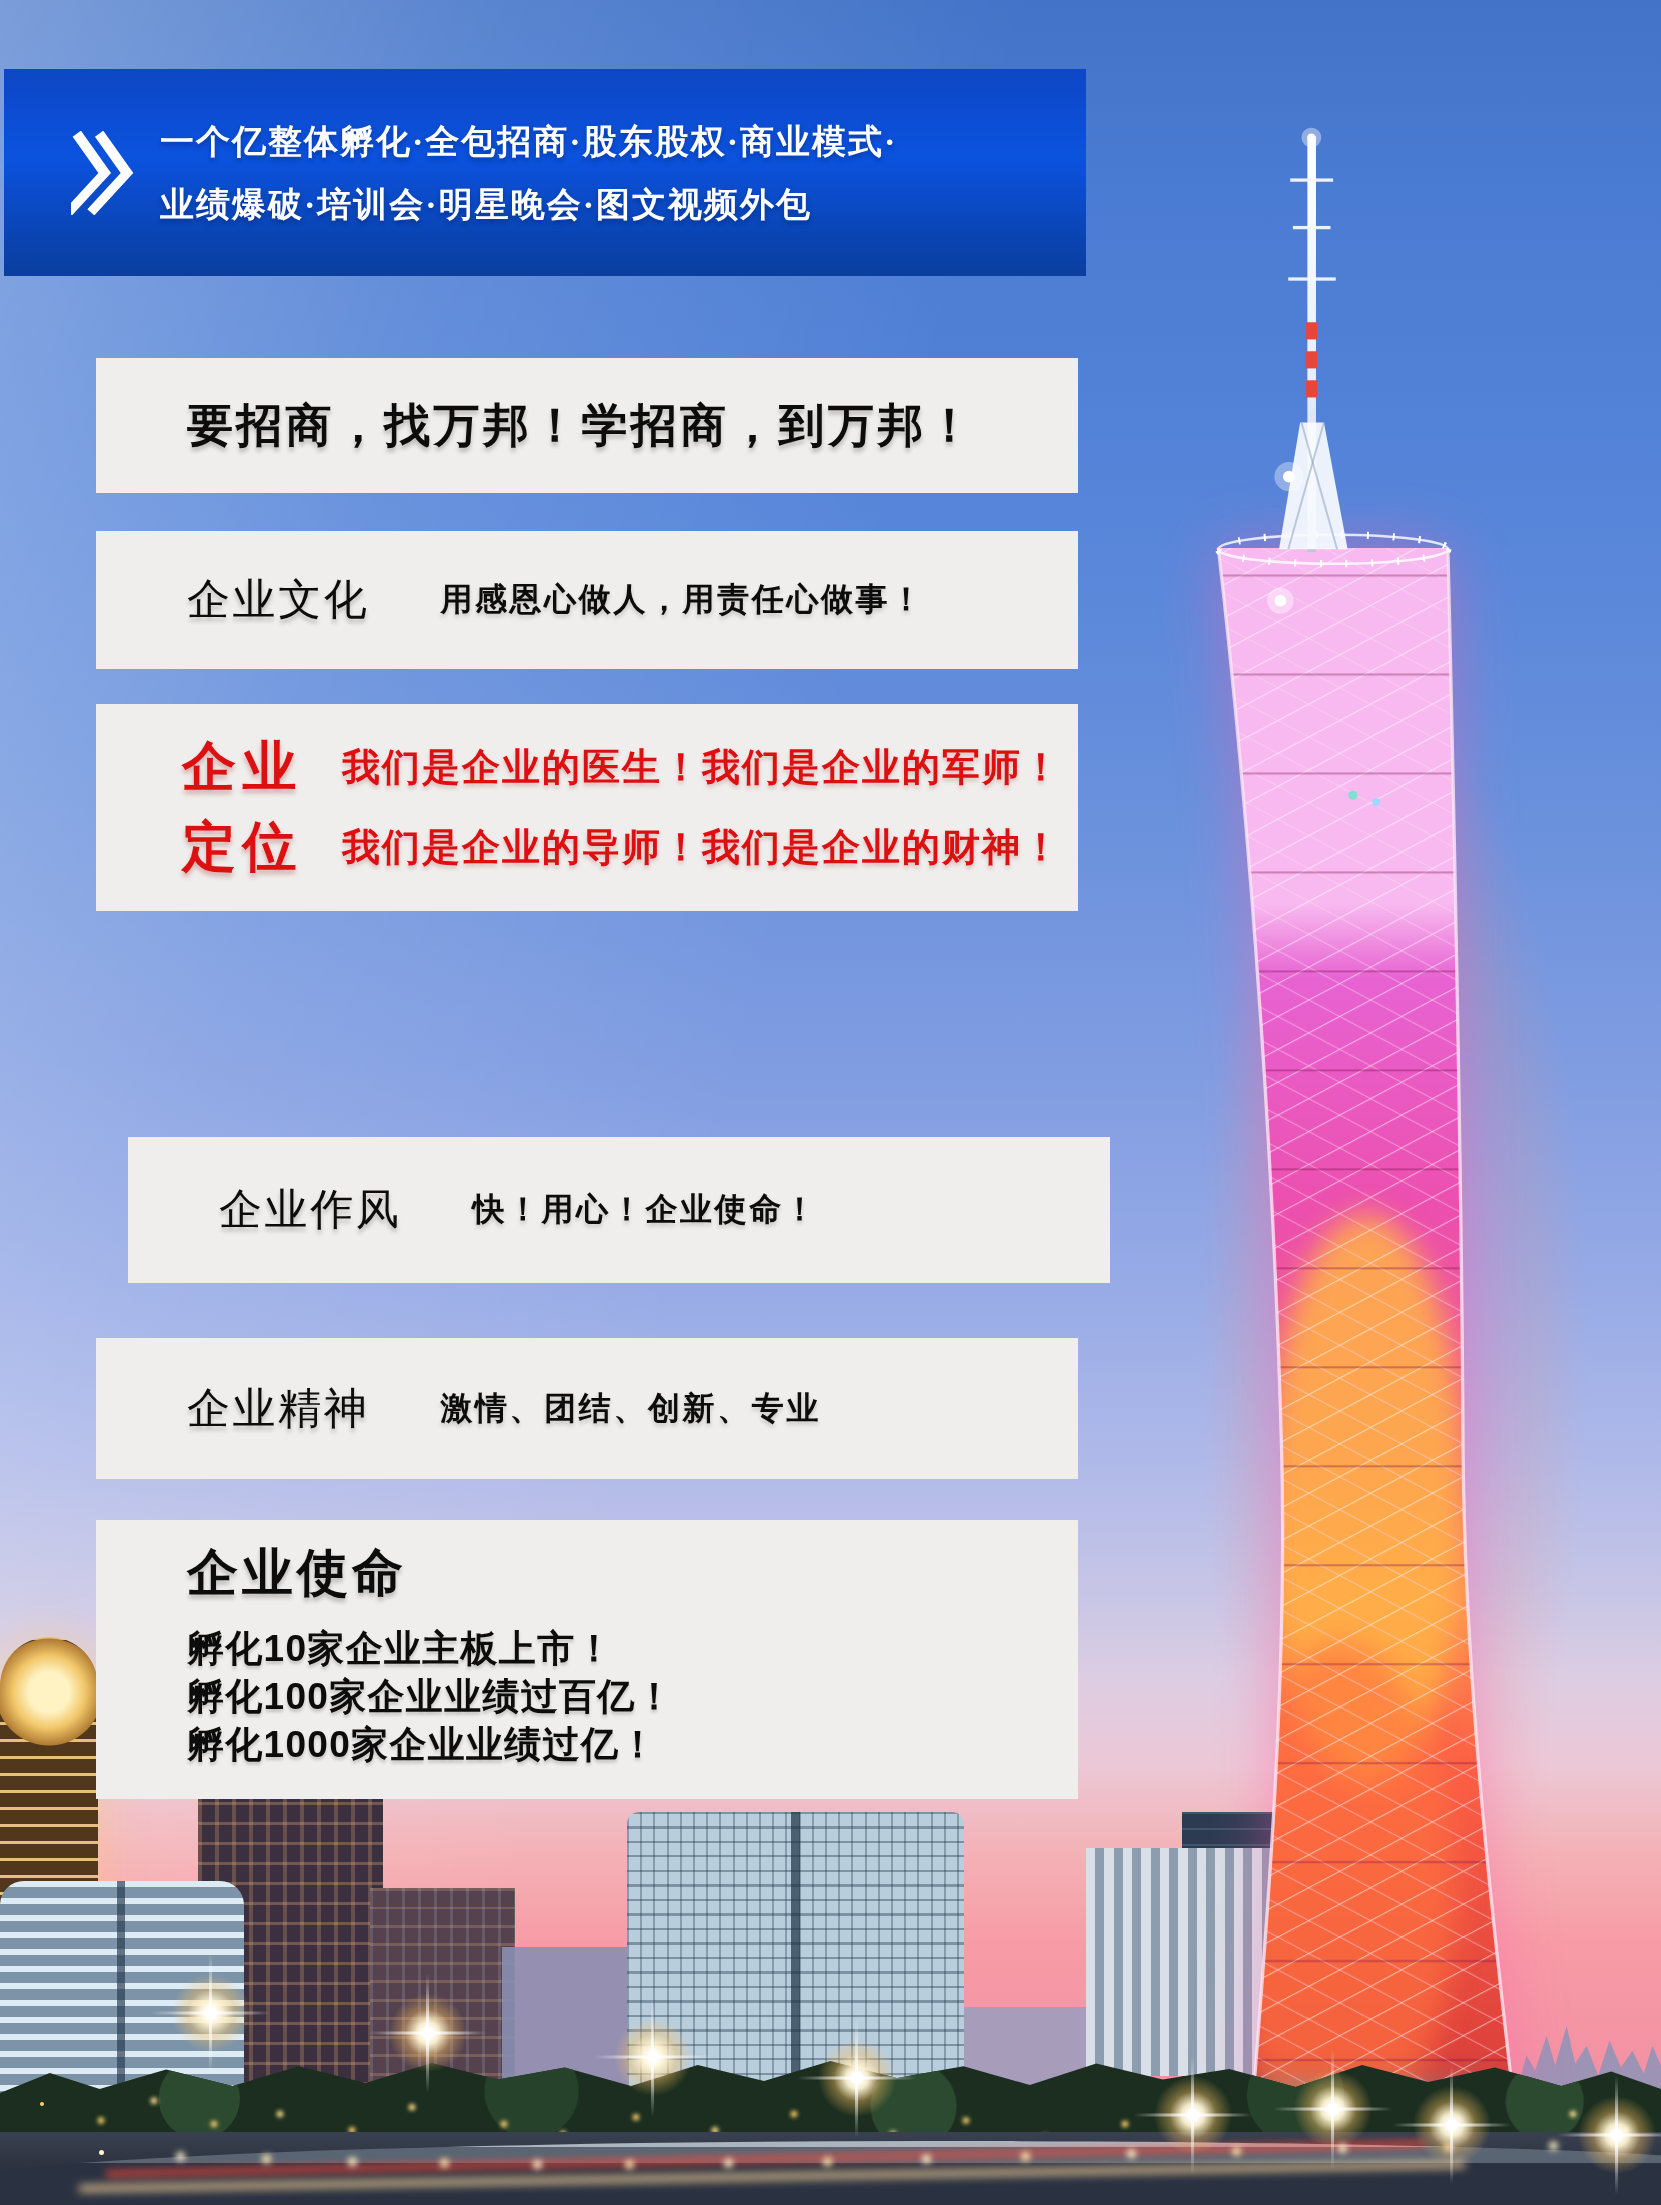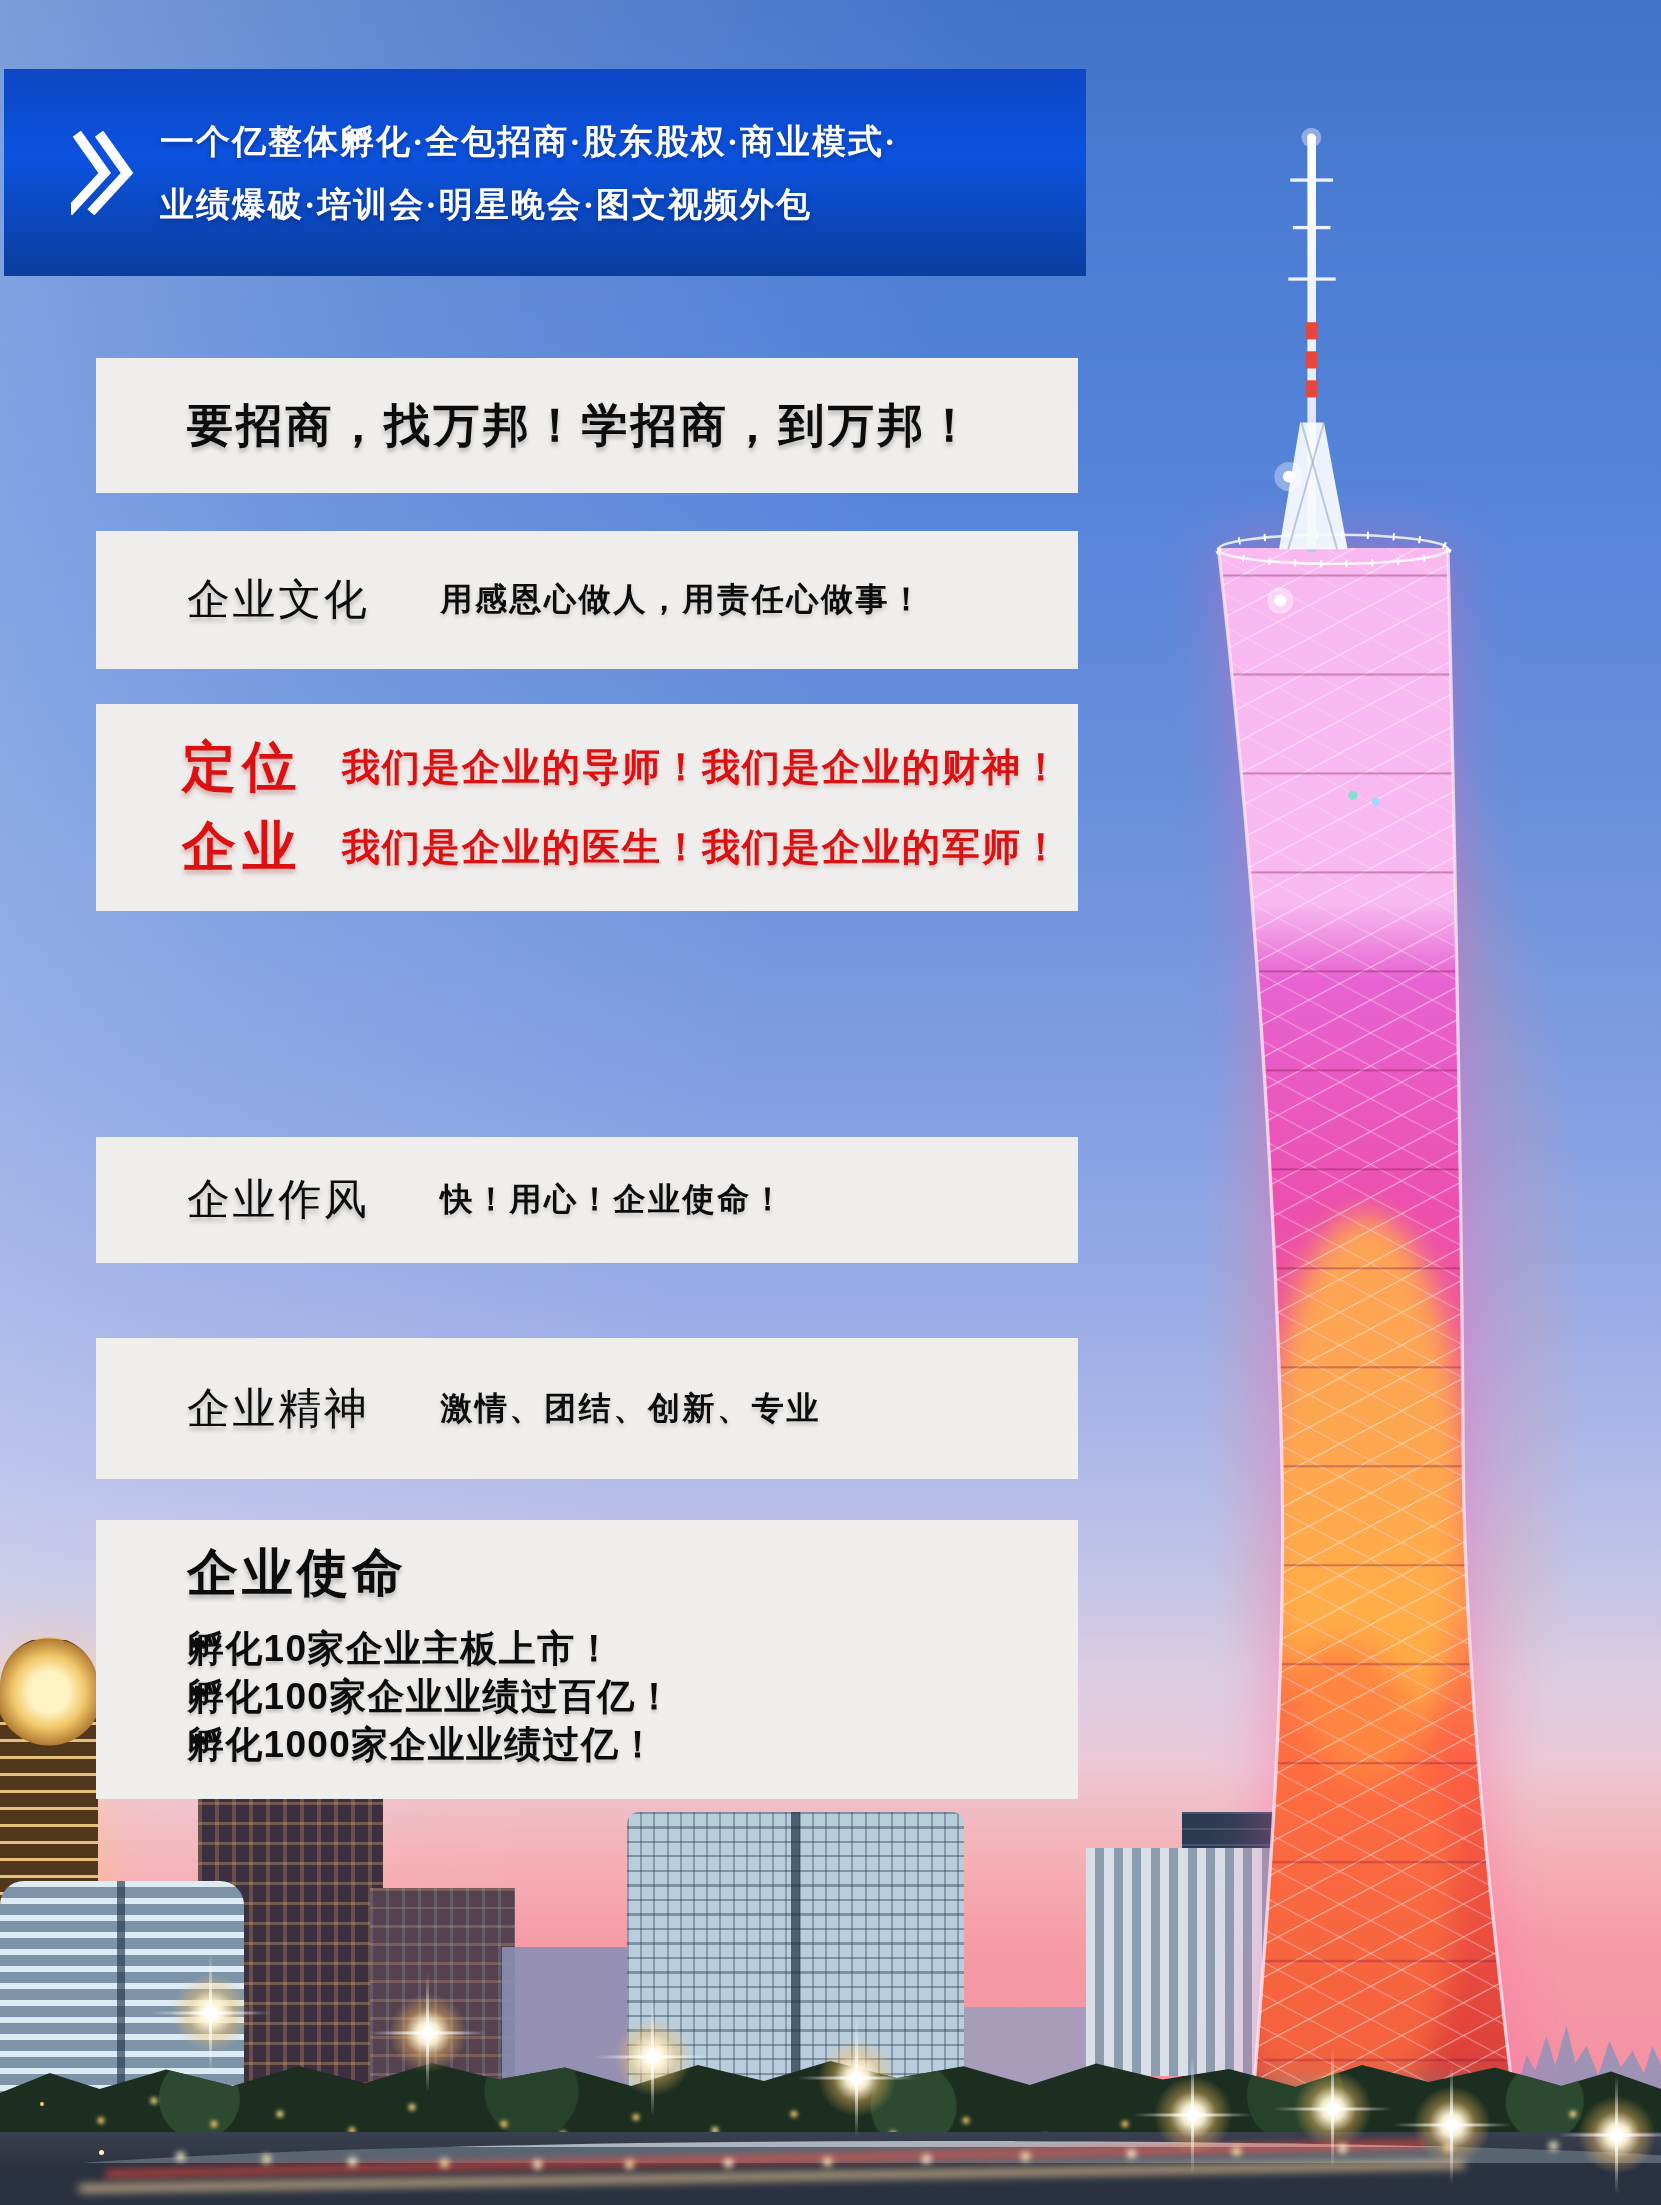--- a/index.html
+++ b/index.html
@@ -109,21 +109,21 @@
   .card-slogan .t{font-weight:bold;font-size:46px;letter-spacing:3.3px;text-shadow:0 4px 4.6px rgba(0,0,0,.22);}
   .card-culture{top:531px;height:138px;}
   .card-positioning{top:704px;height:207px;flex-direction:column;align-items:flex-start;
       justify-content:center;padding-left:86px;}
   .prow{display:flex;align-items:center;height:80px;}
   .ph{color:#dc1010;font-size:54px;font-weight:bold;letter-spacing:6.6px;width:123px;
       text-shadow:0 4px 5.3px rgba(140,0,0,.28);}
   .pt{color:#dc1010;font-size:38px;font-weight:bold;letter-spacing:2px;margin-left:37px;
       text-shadow:0 3.3px 4px rgba(140,0,0,.22);}
   .card-trait{top:943px;height:156px;}
-  .card-style{top:1137px;height:126px;}
+  .card-style{top:1137px;height:146px;margin-left:32px;}
   .card-spirit{top:1338px;height:141px;}
   .card-mission{top:1520px;height:279px;display:block;padding-top:19px;}
   .m-title{font-size:51px;font-weight:bold;letter-spacing:4px;text-shadow:0 4px 4.6px rgba(0,0,0,.22);}
   .m-lines{margin-top:17px;}
   .m-line{font-size:37px;font-weight:bold;letter-spacing:1.3px;line-height:48px;
       text-shadow:0 2.6px 3.3px rgba(0,0,0,.18);}
 </style>
 </head>
 <body>
 
@@ -284,26 +284,26 @@
     <span class="t">要招商，找万邦！学招商，到万邦！</span>
   </div>
 
   <div class="card card-culture">
     <span class="h">企业文化</span>
     <span class="s">用感恩心做人，用责任心做事！</span>
   </div>
 
   <div class="card card-positioning">
     <div class="prow">
+      <span class="ph">企业</span>
+      <span class="pt">我们是企业的医生！我们是企业的军师！</span>
+    </div>
+    <div class="prow">
       <span class="ph">定位</span>
       <span class="pt">我们是企业的导师！我们是企业的财神！</span>
-    </div>
-    <div class="prow">
-      <span class="ph">企业</span>
-      <span class="pt">我们是企业的医生！我们是企业的军师！</span>
     </div>
   </div>
 
 
   <div class="card card-style">
     <span class="h">企业作风</span>
     <span class="s">快！用心！企业使命！</span>
   </div>
 
   <div class="card card-spirit">

